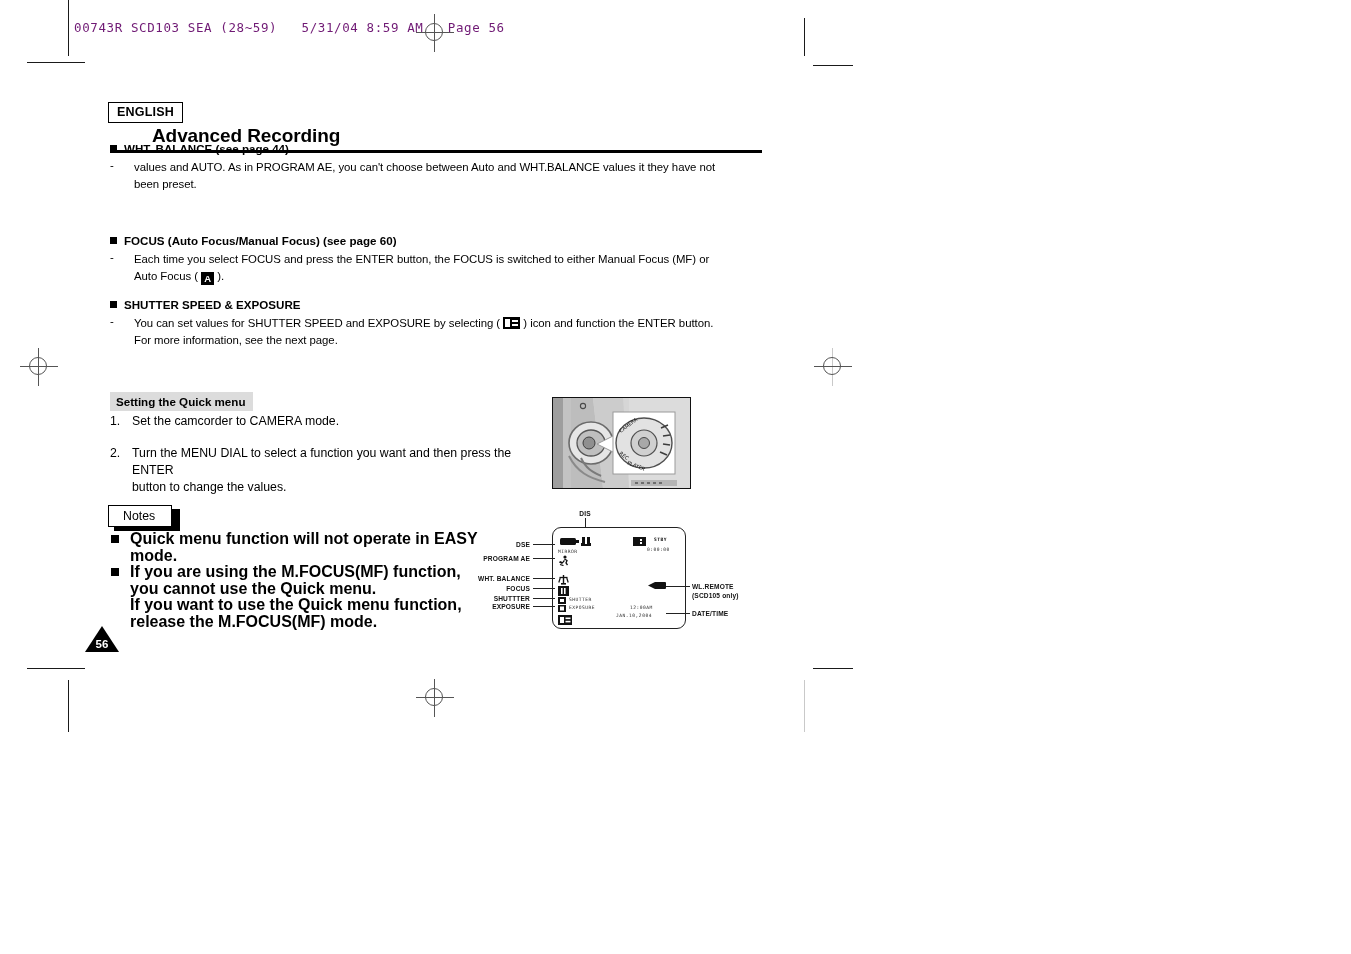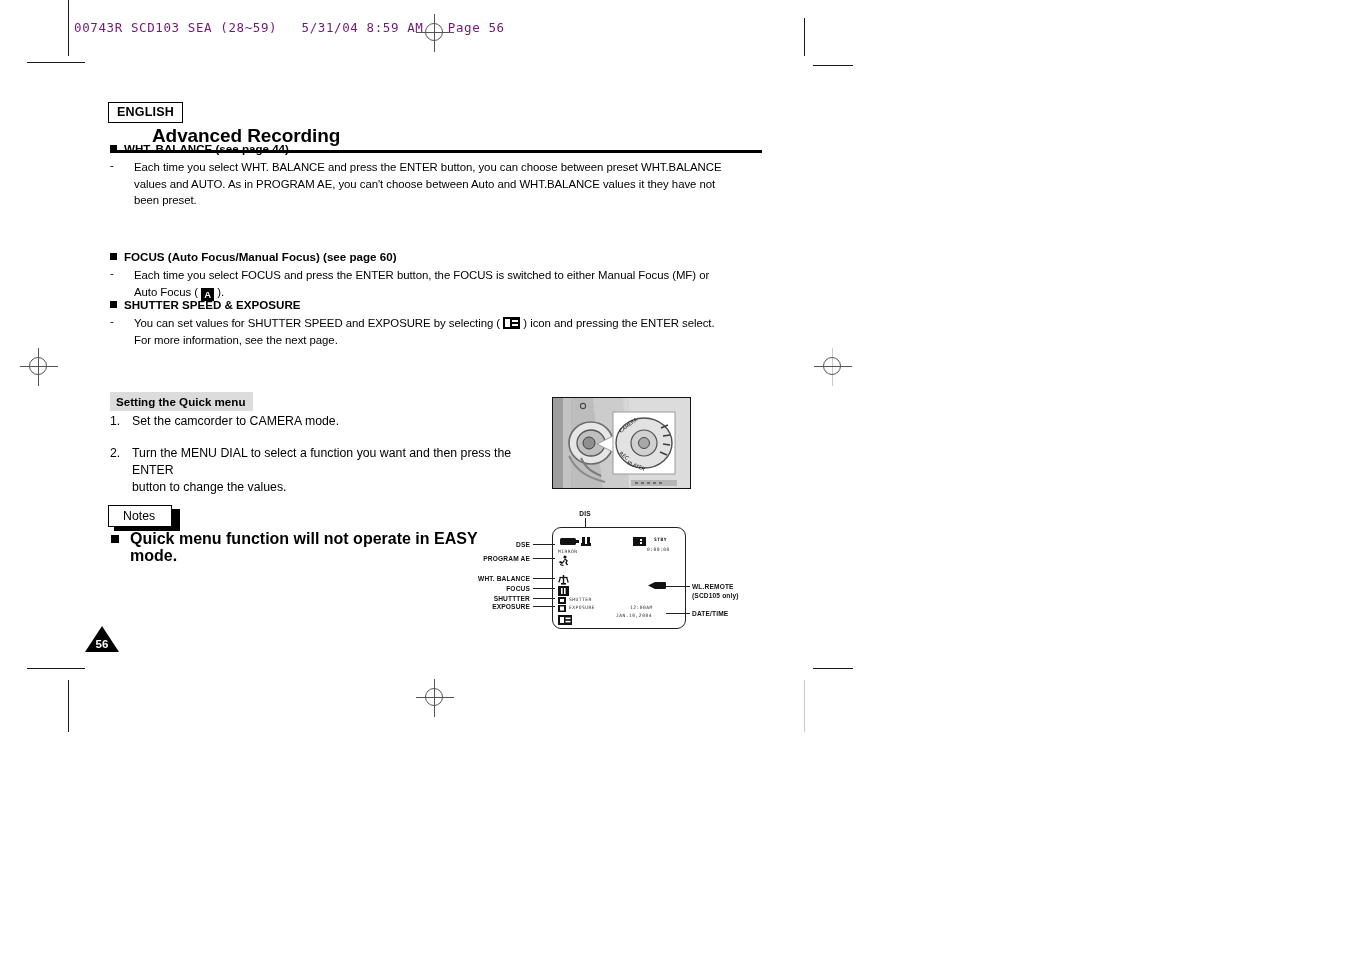--- a/index.html
+++ b/index.html
@@ -131,47 +131,46 @@
 
   <div class="title">Advanced Recording</div>
   <div class="title-rule"></div>
 
   <div class="sect" style="left:110px;top:142px;width:660px;">
     <div class="hd">
       <span class="sq"></span><span>WHT. BALANCE (see page 44)</span>
     </div>
     <div class="indent">
       <span class="bullet-dash">-</span>
-      <div class="body-line">Each time you select WHT. BALANCE and press the ENTER button, you can choose between preset WHT.BALANCE</div>
       <div class="body-line">values and AUTO. As in PROGRAM AE, you can't choose between Auto and WHT.BALANCE values it they have not</div>
       <div class="body-line">been preset.</div>
     </div>
   </div>
 
-  <div class="sect" style="left:110px;top:250px;width:660px;">
+  <div class="sect" style="left:110px;top:234px;width:660px;">
     <div class="hd">
       <span class="sq"></span><span>FOCUS (Auto Focus/Manual Focus) (see page 60)</span>
     </div>
     <div class="indent">
       <span class="bullet-dash">-</span>
       <div class="body-line">Each time you select FOCUS and press the ENTER button, the FOCUS is switched to either Manual Focus (MF) or</div>
       <div class="body-line">
         <span>Auto Focus ( </span><span class="ic-a">A</span><span> ).</span>
       </div>
     </div>
   </div>
 
   <div class="sect" style="left:110px;top:298px;width:680px;">
     <div class="hd">
       <span class="sq"></span><span>SHUTTER SPEED &amp; EXPOSURE</span>
     </div>
     <div class="indent">
       <span class="bullet-dash">-</span>
       <div class="body-line">
-        <span>You can set values for SHUTTER SPEED and EXPOSURE by selecting ( </span><span class="ic-shut"></span><span> ) icon and pressing the ENTER select.</span>
+        <span>You can set values for SHUTTER SPEED and EXPOSURE by selecting ( </span><span class="ic-shut"></span><span> ) icon and function the ENTER button.</span>
       </div>
       <div class="body-line">For more information, see the next page.</div>
     </div>
   </div>
 
   <div class="gray-head" style="left:110px;top:392px;text-align:center;">Setting the Quick menu</div>
 
   <div class="numlist" style="left:110px;top:413px;width:430px;">
     <div class="li" style="margin-bottom:15px;">
       <span class="n">1.</span>
@@ -184,20 +183,27 @@
     </div>
   </div>
 
   <div class="notes-shadow" style="left:114px;top:509px;width:66px;height:22px;"></div>
   <div class="notes-box" style="left:108px;top:505px;">Notes</div>
 
   <div class="notes-list" style="left:108px;top:531px;width:400px;">
     <div class="li">
       <span class="sq2"></span>
       <span>Quick menu function will not operate in EASY mode.</span>
+    </div>
+    <div class="li">
+      <span class="sq2"></span>
+      <span>If you are using the M.FOCUS(MF) function,</span><br>
+      <span>you cannot use the Quick menu.</span><br>
+      <span>If you want to use the Quick menu function,</span><br>
+      <span>release the M.FOCUS(MF) mode.</span>
     </div>
   </div>
 
   <svg class="glyph" style="left:84px;top:625px;" width="36" height="28" viewBox="0 0 36 28">
     <polygon points="18,1 35,27 1,27" fill="#000"></polygon>
   </svg>
   <div style="position:absolute;left:84px;top:638px;width:36px;text-align:center;
               color:#fff;font-size:11.5px;font-weight:bold;">56</div>
 
   <div class="cam">

